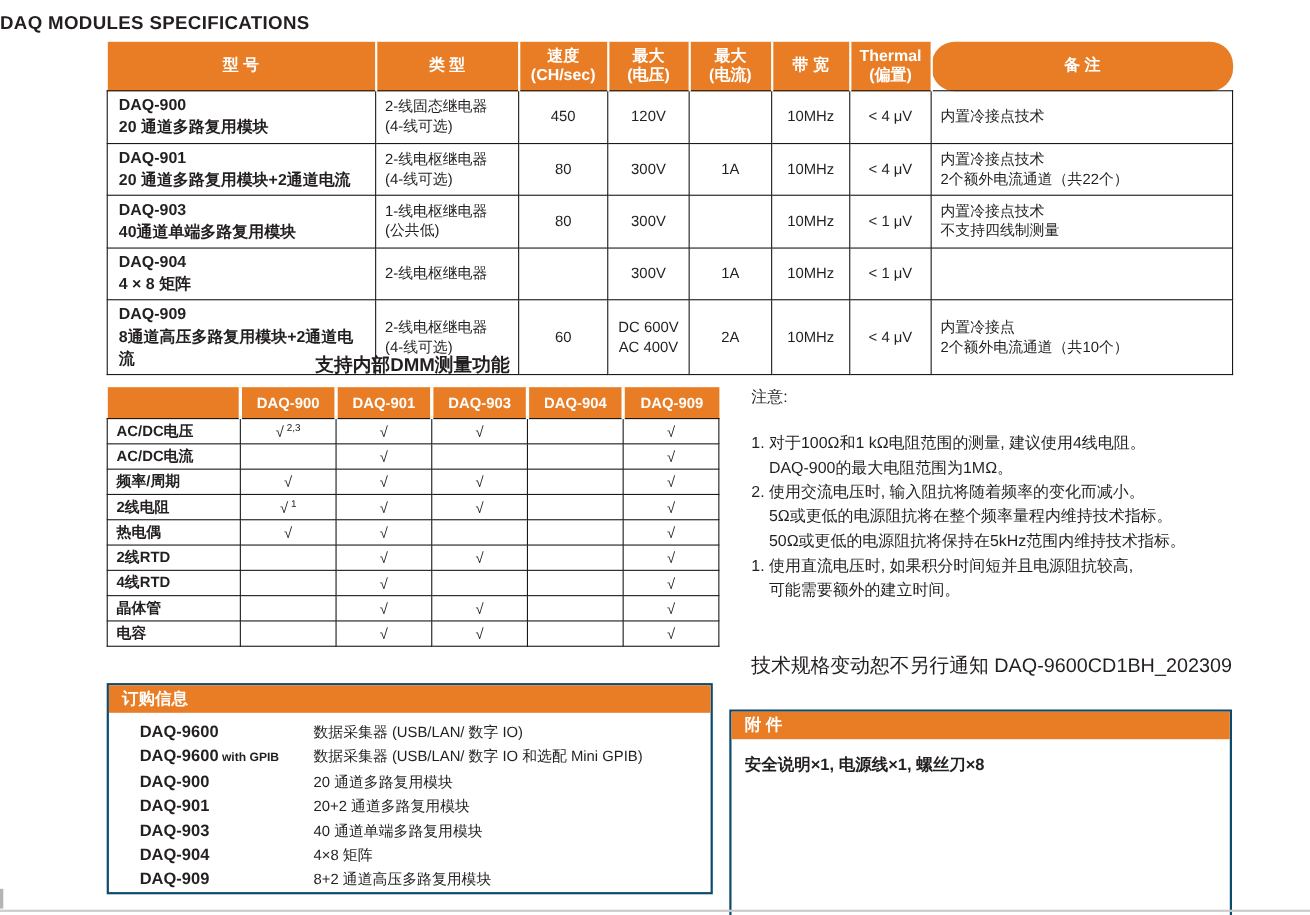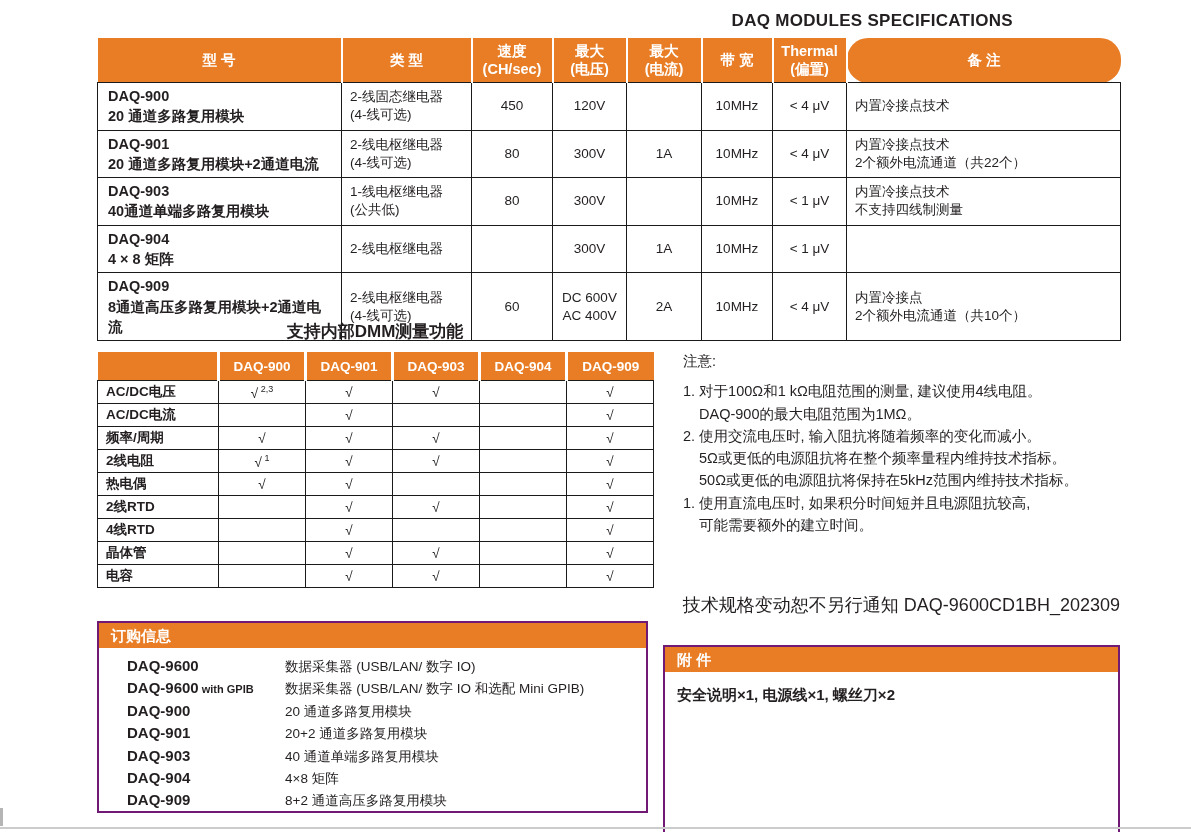--- a/index.html
+++ b/index.html
@@ -1,20 +1,20 @@
 <!DOCTYPE html>
 <html style="--orange: #E87D25;"><head>
 <meta charset="utf-8">
 <style>
   html,body{margin:0;padding:0;background:#ffffff;}
   body{width:1191px;height:832px;position:relative;overflow:hidden;
        font-family:"Liberation Sans","DejaVu Sans",sans-serif;color:#231F20;}
 
   
-  .page-title{position:absolute;top:11px;left:0;width:1013px;text-align:right;
+  .page-title{position:absolute;top:11px;left:0;width:1013px;text-align:left;
               font-size:17px;font-weight:bold;letter-spacing:.3px;}
 
   
   table{border-collapse:collapse;table-layout:fixed;}
   .spec-table{position:absolute;left:97px;top:38px;width:1023px;}
   .spec-table th{background:var(--orange);color:#fff;font-weight:bold;font-size:14.5px;
                  text-align:center;vertical-align:middle;height:44px;line-height:1.25;
                  white-space:pre-line;border-right:2px solid #fff;padding:0 2px;}
   .spec-table th:last-child{border-right:none;border-radius:21px;}
   .spec-table td{border:1px solid #1a1a1a;font-size:13.5px;vertical-align:middle;
@@ -29,29 +29,29 @@
   .dmm-table th{background:var(--orange);color:#fff;font-weight:bold;font-size:13.5px;
                 text-align:center;height:26px;border-right:3px solid #fff;}
   .dmm-table th:last-child{border-right:none;}
   .dmm-table td{border:1px solid #1a1a1a;height:20px;font-size:13.5px;vertical-align:middle;}
   .dmm-table td.label{font-weight:bold;padding-left:8px;}
   .dmm-table td.check{text-align:center;font-size:13.5px;}
   .dmm-table sup{font-size:9px;font-weight:normal;}
 
   
   .notes{position:absolute;left:683px;top:350px;width:480px;font-size:14.5px;line-height:22.3px;}
-  .notes .note-title{margin-bottom:8px;}
+  .notes .note-title{margin-bottom:20px;}
   .note-line{white-space:nowrap;}
   .note-line.cont{padding-left:16px;}
 
   
   .disclaimer{position:absolute;top:593px;right:71px;font-size:18px;}
 
   
-  .box{position:absolute;top:621px;border:2px solid #701a75;background:#fff;box-sizing:border-box;}
+  .box{position:absolute;top:621px;border:2px solid #0c4a6e;background:#fff;box-sizing:border-box;}
   .box-order{left:97px;width:551px;height:192px;}
   .box-acc{left:663px;width:457px;height:192px;margin-top:24px;}
   .box-band{background:var(--orange);color:#fff;font-weight:bold;font-size:15px;
             height:25px;line-height:25px;padding-left:12px;}
   .order-items{padding:9px 0 0 28px;}
   .order-row{display:flex;align-items:baseline;height:22.4px;}
   .order-model{width:158px;font-weight:bold;font-size:15px;white-space:nowrap;}
   .order-suffix{font-size:11px;}
   .order-desc{font-size:13.5px;}
   .acc-content{padding:14px 12px;font-weight:bold;font-size:15px;}
@@ -299,17 +299,17 @@
       </div>
       <div class="order-row">
         <span class="order-model">DAQ-909</span>
         <span class="order-desc">8+2 通道高压多路复用模块</span>
       </div>
     </div>
 </div>
 
 <div class="box box-acc">
   <div class="box-band">附 件</div>
-  <div class="acc-content">安全说明×1, 电源线×1, 螺丝刀×2</div>
+  <div class="acc-content">安全说明×1, 电源线×1, 螺丝刀×8</div>
 </div>
 
 <div class="bottom-line"></div>
 <div class="left-tick"></div>
 
 </body></html>

